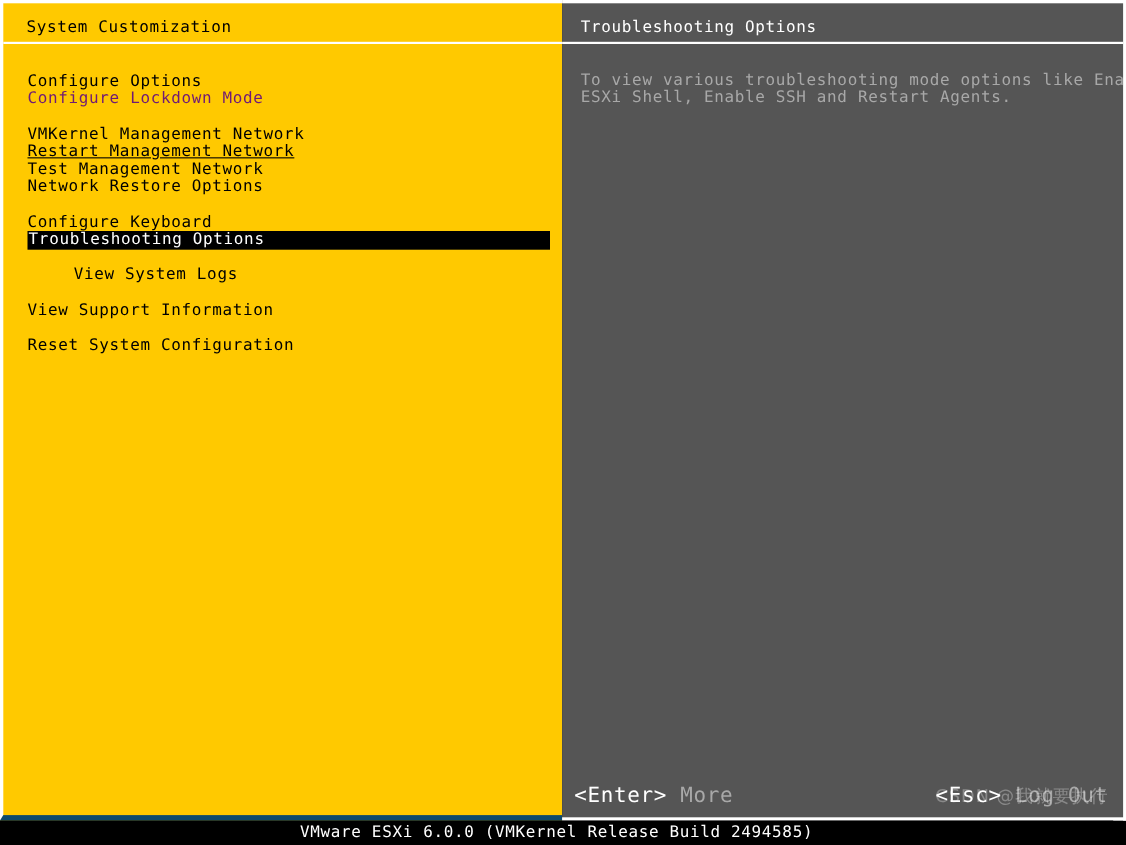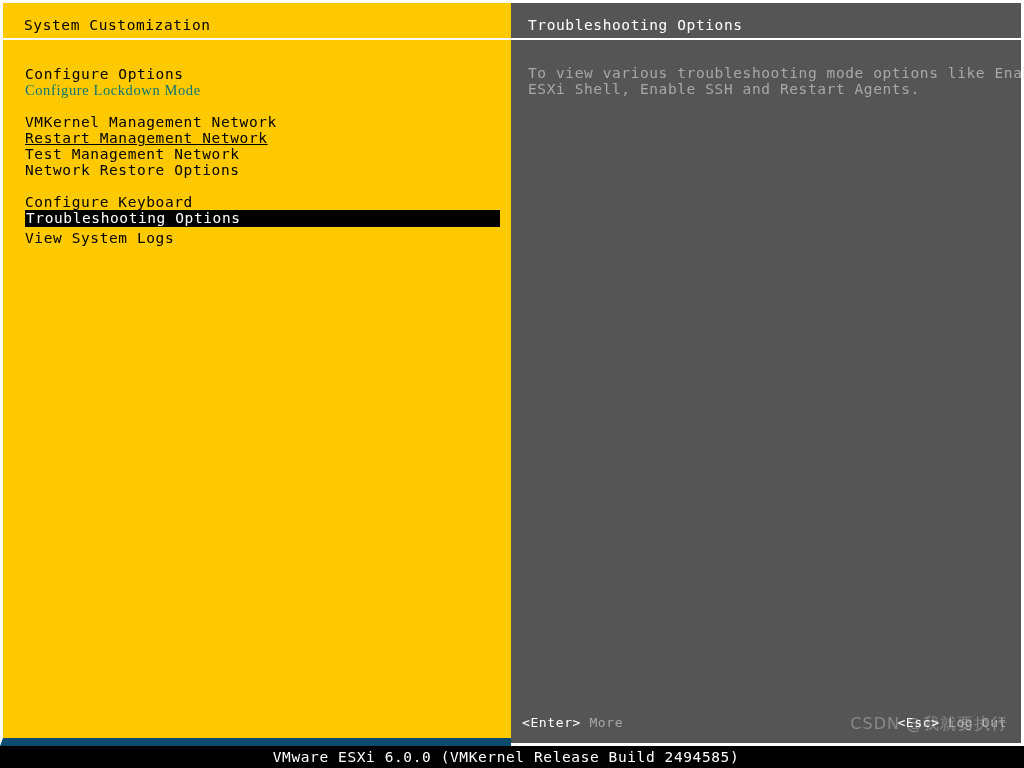--- a/index.html
+++ b/index.html
@@ -25,21 +25,21 @@
   #left-panel {
     position: absolute;
     left: 0px;
     top: 0px;
     width: 511px;
     height: 746px;
     background: #ffc900;
     box-sizing: border-box;
     border-left: 3px solid #ffffff;
     border-top: 3px solid #ffffff;
-    border-bottom: 8px solid #0c4a6e;
+    border-bottom: 5px solid #0c4a6e;
   }
   #left-header {
     position: absolute;
     left: 0px;
     top: 0px;
     right: 0px;
     height: 35px;
   }
   #left-header-title {
     position: absolute;
@@ -70,22 +70,21 @@
     position: absolute;
     left: 22px;
     height: 17px;
     font-size: 14.5px;
     letter-spacing: 0.6px;
     color: #000000;
     white-space: pre;
     line-height: 17px;
   }
   .menu-item.dim {
-    color: #0f766e;
-    font-family: Liberation Serif, serif;
+    color: #701a75;
   }
   .menu-item.selected {
     left: 22px;
     width: 474px;
     background: #000000;
     color: #ffffff;
     padding-left: 1px;
   }
 
   
@@ -134,21 +133,21 @@
 
   #right-footer {
     position: absolute;
     left: 0px;
     bottom: 10px;
     right: 0px;
     height: 20px;
   }
   .hint {
     position: absolute;
-    font-size: 13px;
+    font-size: 19px;
     letter-spacing: 0.6px;
     white-space: pre;
     line-height: 20px;
   }
   #hint-enter { left: 11px; }
   #hint-esc   { right: 14px; }
   .hint .key  { color: #ffffff; }
   .hint .act  { color: #a8a8a8; }
 
   
@@ -208,23 +207,25 @@
       <div class="menu-item" style="top:90px;text-decoration:underline;">Restart Management Network</div>
 
       <div class="menu-item" style="top:106px;">Test Management Network</div>
 
       <div class="menu-item" style="top:122px;">Network Restore Options</div>
 
       <div class="menu-item" style="top:154px;text-align:right;">Configure Keyboard</div>
 
       <div class="menu-item selected" style="top:170px;">Troubleshooting Options</div>
 
-      <div class="menu-item" style="top:190px;">View System Logs</div>
-
-
+      <div class="menu-item" style="top:202px;margin-left:42px;">View System Logs</div>
+
+      <div class="menu-item" style="top:234px;">View Support Information</div>
+
+      <div class="menu-item" style="top:266px;">Reset System Configuration</div>
 
     </div>
   </div>
 
   <div id="right-panel">
 
     <div id="right-header-title">Troubleshooting Options</div>
     <div id="right-header-rule"></div>
 
     <div id="right-body">

